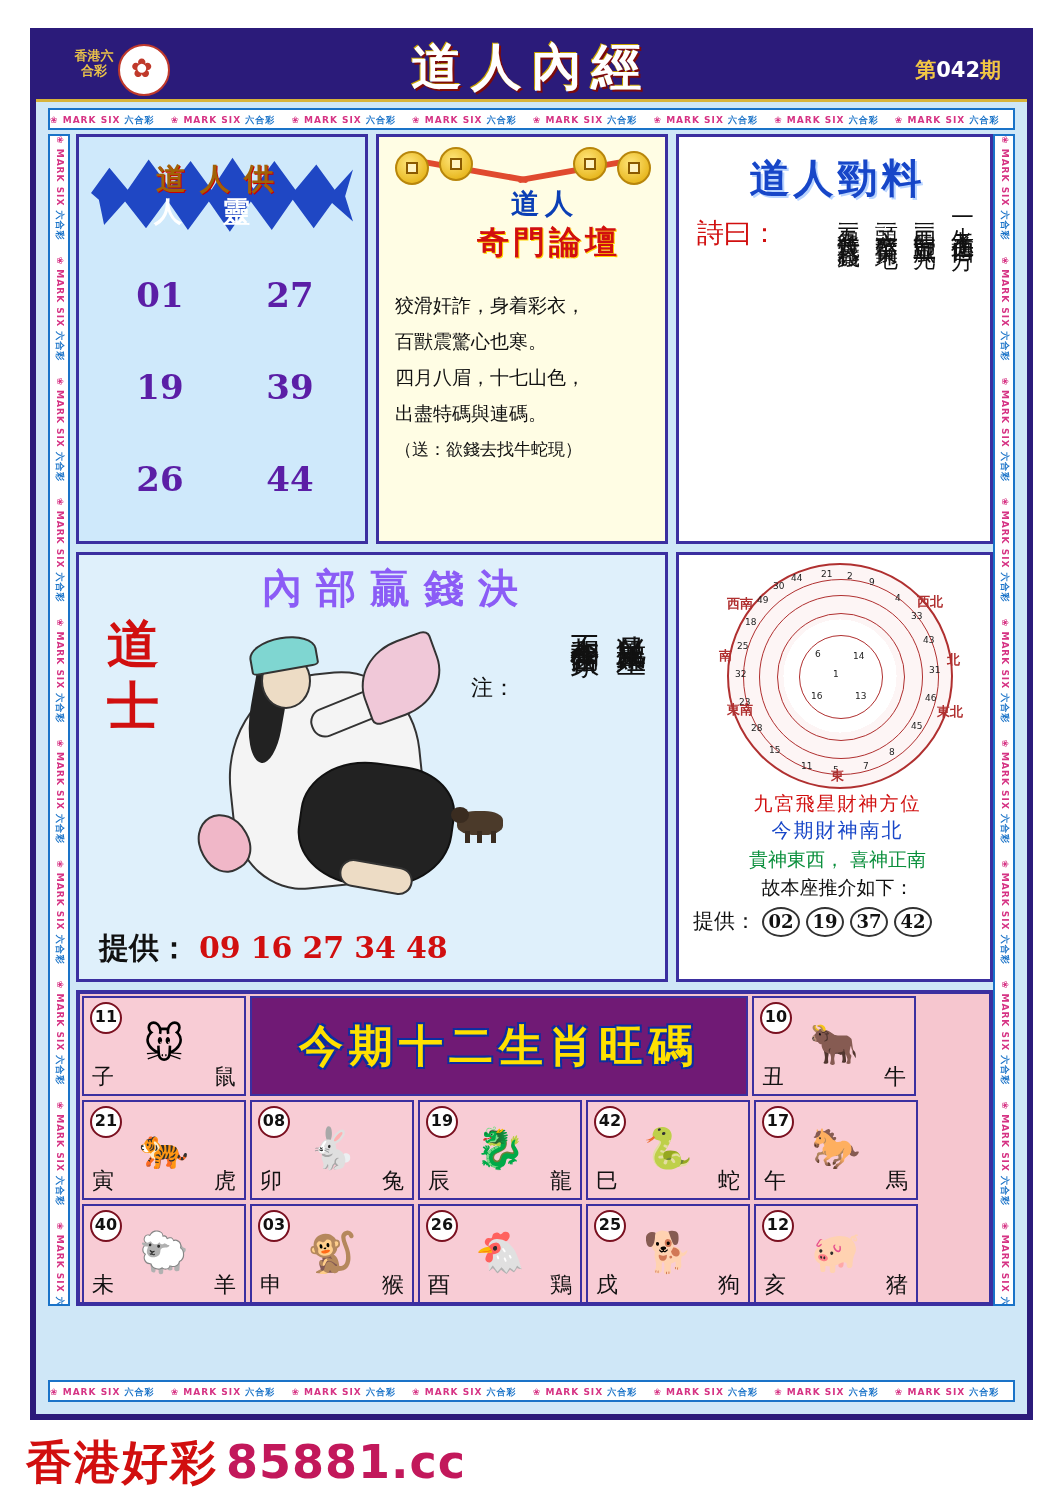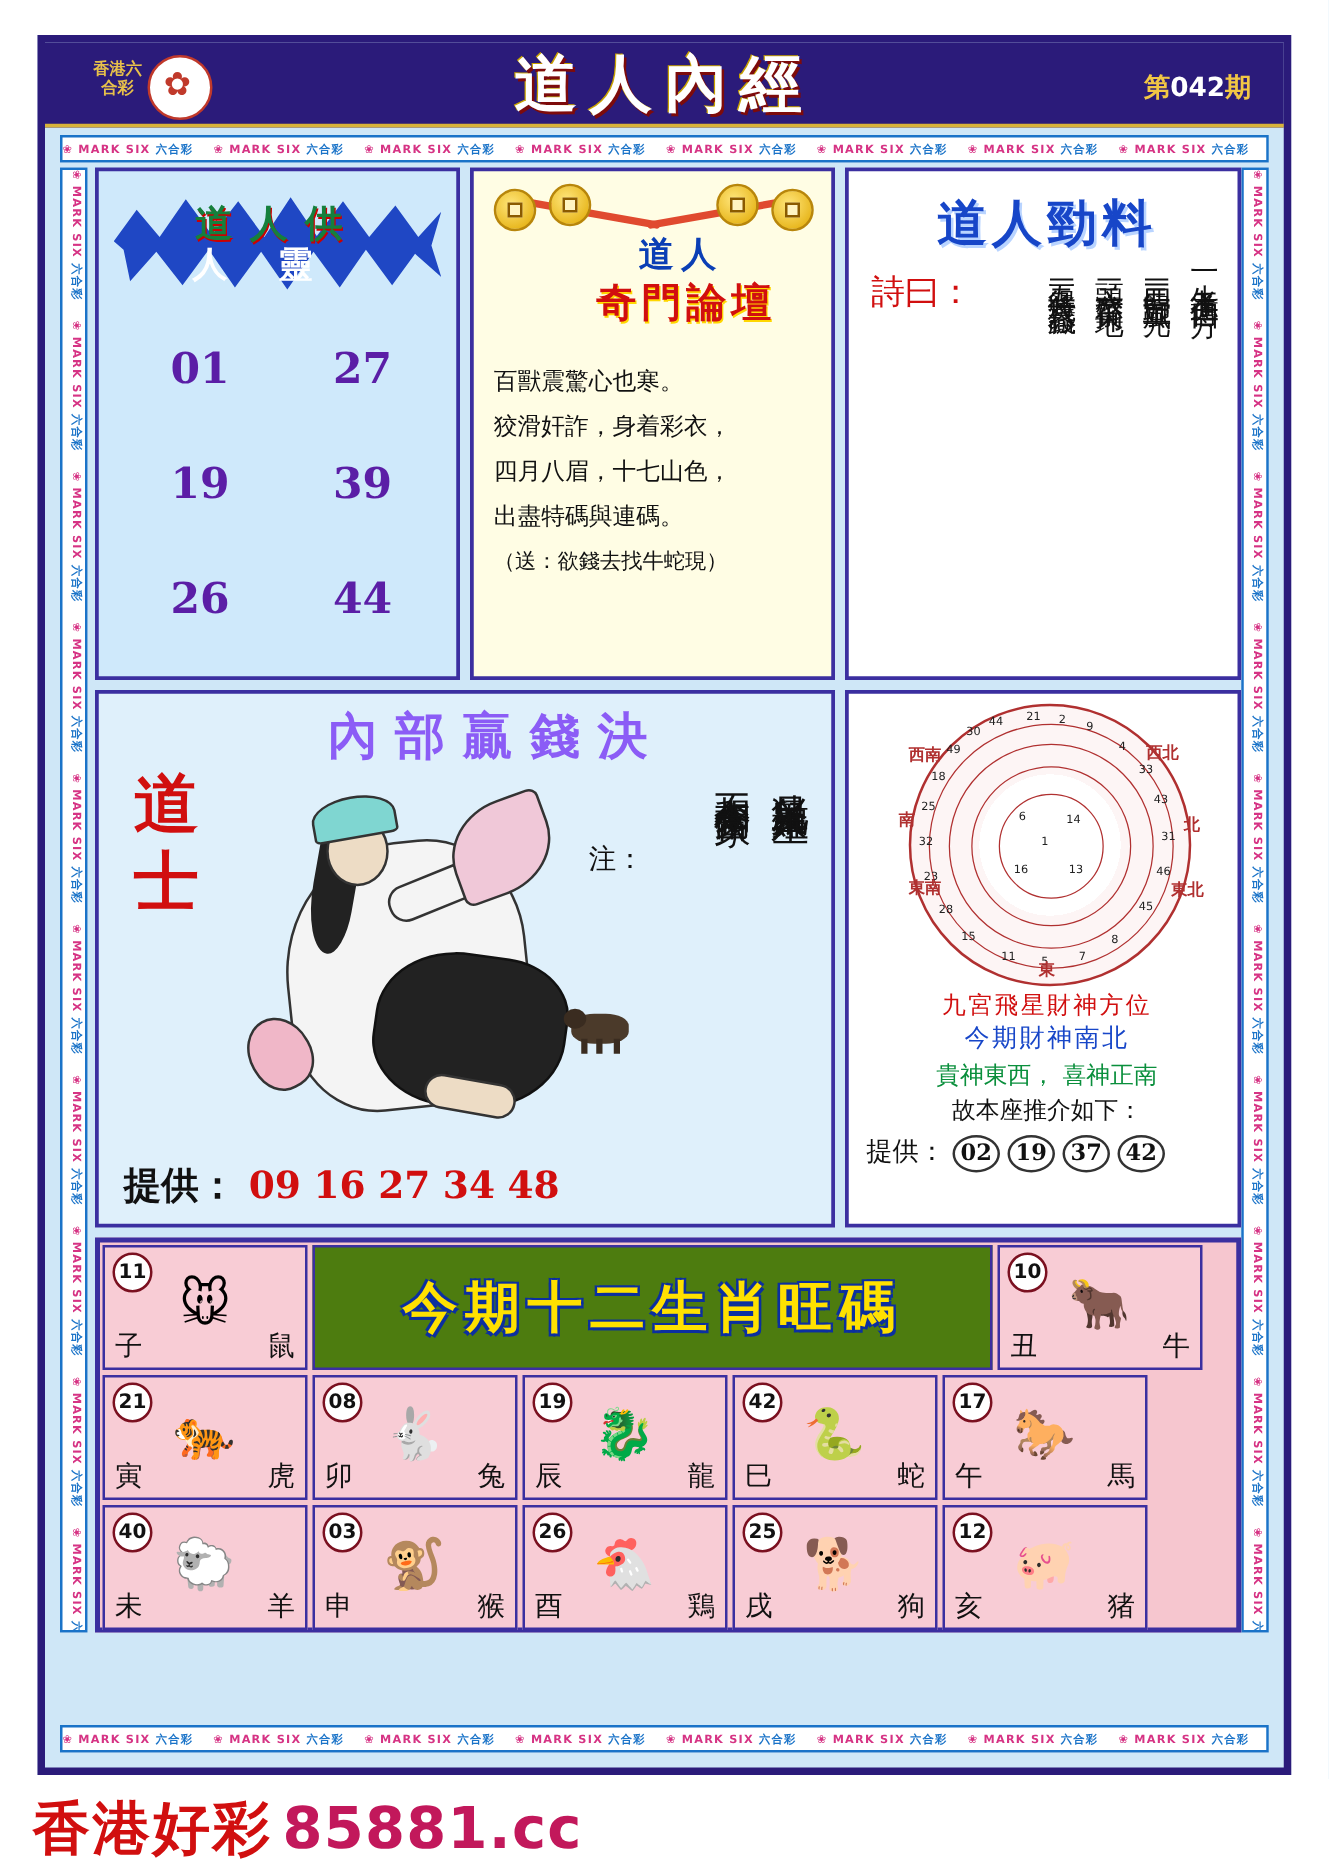--- a/index.html
+++ b/index.html
@@ -86,21 +86,21 @@
   #box-lucky .burst{
     position:absolute;left:12px;top:14px;width:262px;height:84px;
   }
   #box-lucky .burst .star{
     position:absolute;left:0;top:0;width:262px;height:84px;
     background:#1f47c4;
     clip-path:polygon(0% 50%,7% 20%,14% 46%,22% 10%,30% 44%,38% 12%,46% 46%,54% 8%,62% 45%,70% 12%,78% 46%,86% 16%,93% 46%,100% 22%,97% 54%,100% 84%,92% 62%,85% 92%,77% 58%,69% 94%,61% 60%,53% 96%,45% 60%,37% 94%,29% 58%,21% 92%,13% 60%,5% 88%,3% 58%);
   }
   #box-lucky .burst .t1{
     position:absolute;left:0;top:8px;width:262px;text-align:center;
-    font-size:30px;font-weight:bold;color:#15803d;letter-spacing:14px;
+    font-size:30px;font-weight:bold;color:#a16207;letter-spacing:14px;
     font-family:"DejaVu Serif", serif;
     text-shadow:1px 1px 0 #c00;
   }
   #box-lucky .burst .t2{
     position:absolute;left:0;top:42px;width:262px;text-align:center;
     font-size:28px;font-weight:bold;color:#ffffff;letter-spacing:40px;
     font-family:"DejaVu Serif", serif;
   }
   #box-lucky .nums{
     position:absolute;left:16px;top:112px;width:260px;
@@ -332,21 +332,21 @@
   }
   .zrow{display:flex;}
   .zcell{
     position:relative;
     height:100px;border:2px solid #3b2fa0;box-sizing:border-box;
     background:#f8ccd5;
     margin:2px;
   }
   .zcell.w1{width:164px;}
   .zcell.banner{
-    width:544px;background:#4d7c0f;border:2px solid #3b2fa0;
+    width:498px;background:#701a75;border:2px solid #3b2fa0;
   }
   .zcell .code{
     position:absolute;left:6px;top:4px;width:28px;height:28px;line-height:26px;
     border:2px solid #7a1020;border-radius:50%;background:#ffffff;
     text-align:center;font-size:16px;font-weight:bold;color:#111;
     font-family:"DejaVu Sans", sans-serif;
   }
   .zcell .stem{
     position:absolute;left:8px;bottom:2px;font-size:22px;color:#111;
     font-family:"DejaVu Serif", serif;
@@ -470,22 +470,22 @@
         <div class="ribbon" style="left:22px;top:22px;width:120px;transform:rotate(10deg);"></div>
         <div class="ribbon" style="right:22px;top:22px;width:120px;transform:rotate(-10deg);"></div>
         <div class="coin" style="left:8px;top:6px;"></div>
         <div class="coin" style="left:52px;top:2px;"></div>
         <div class="coin" style="right:52px;top:2px;"></div>
         <div class="coin" style="right:8px;top:6px;"></div>
       </div>
       <div class="ftitle1">道人</div>
       <div class="ftitle2">奇門論壇</div>
       <div class="poem">
+        <div>狡滑奸詐，身着彩衣，</div>
         <div>百獸震驚心也寒。</div>
-        <div>狡滑奸詐，身着彩衣，</div>
         <div>四月八眉，十七山色，</div>
         <div>出盡特碼與連碼。</div>
         <div class="last">（送：欲錢去找牛蛇現）</div>
       </div>
     </div>
 
     <div id="box-hot">
       <div class="htitle">道人勁料</div>
       <div class="shiyue">詩曰：</div>
       <div class="vcols">

